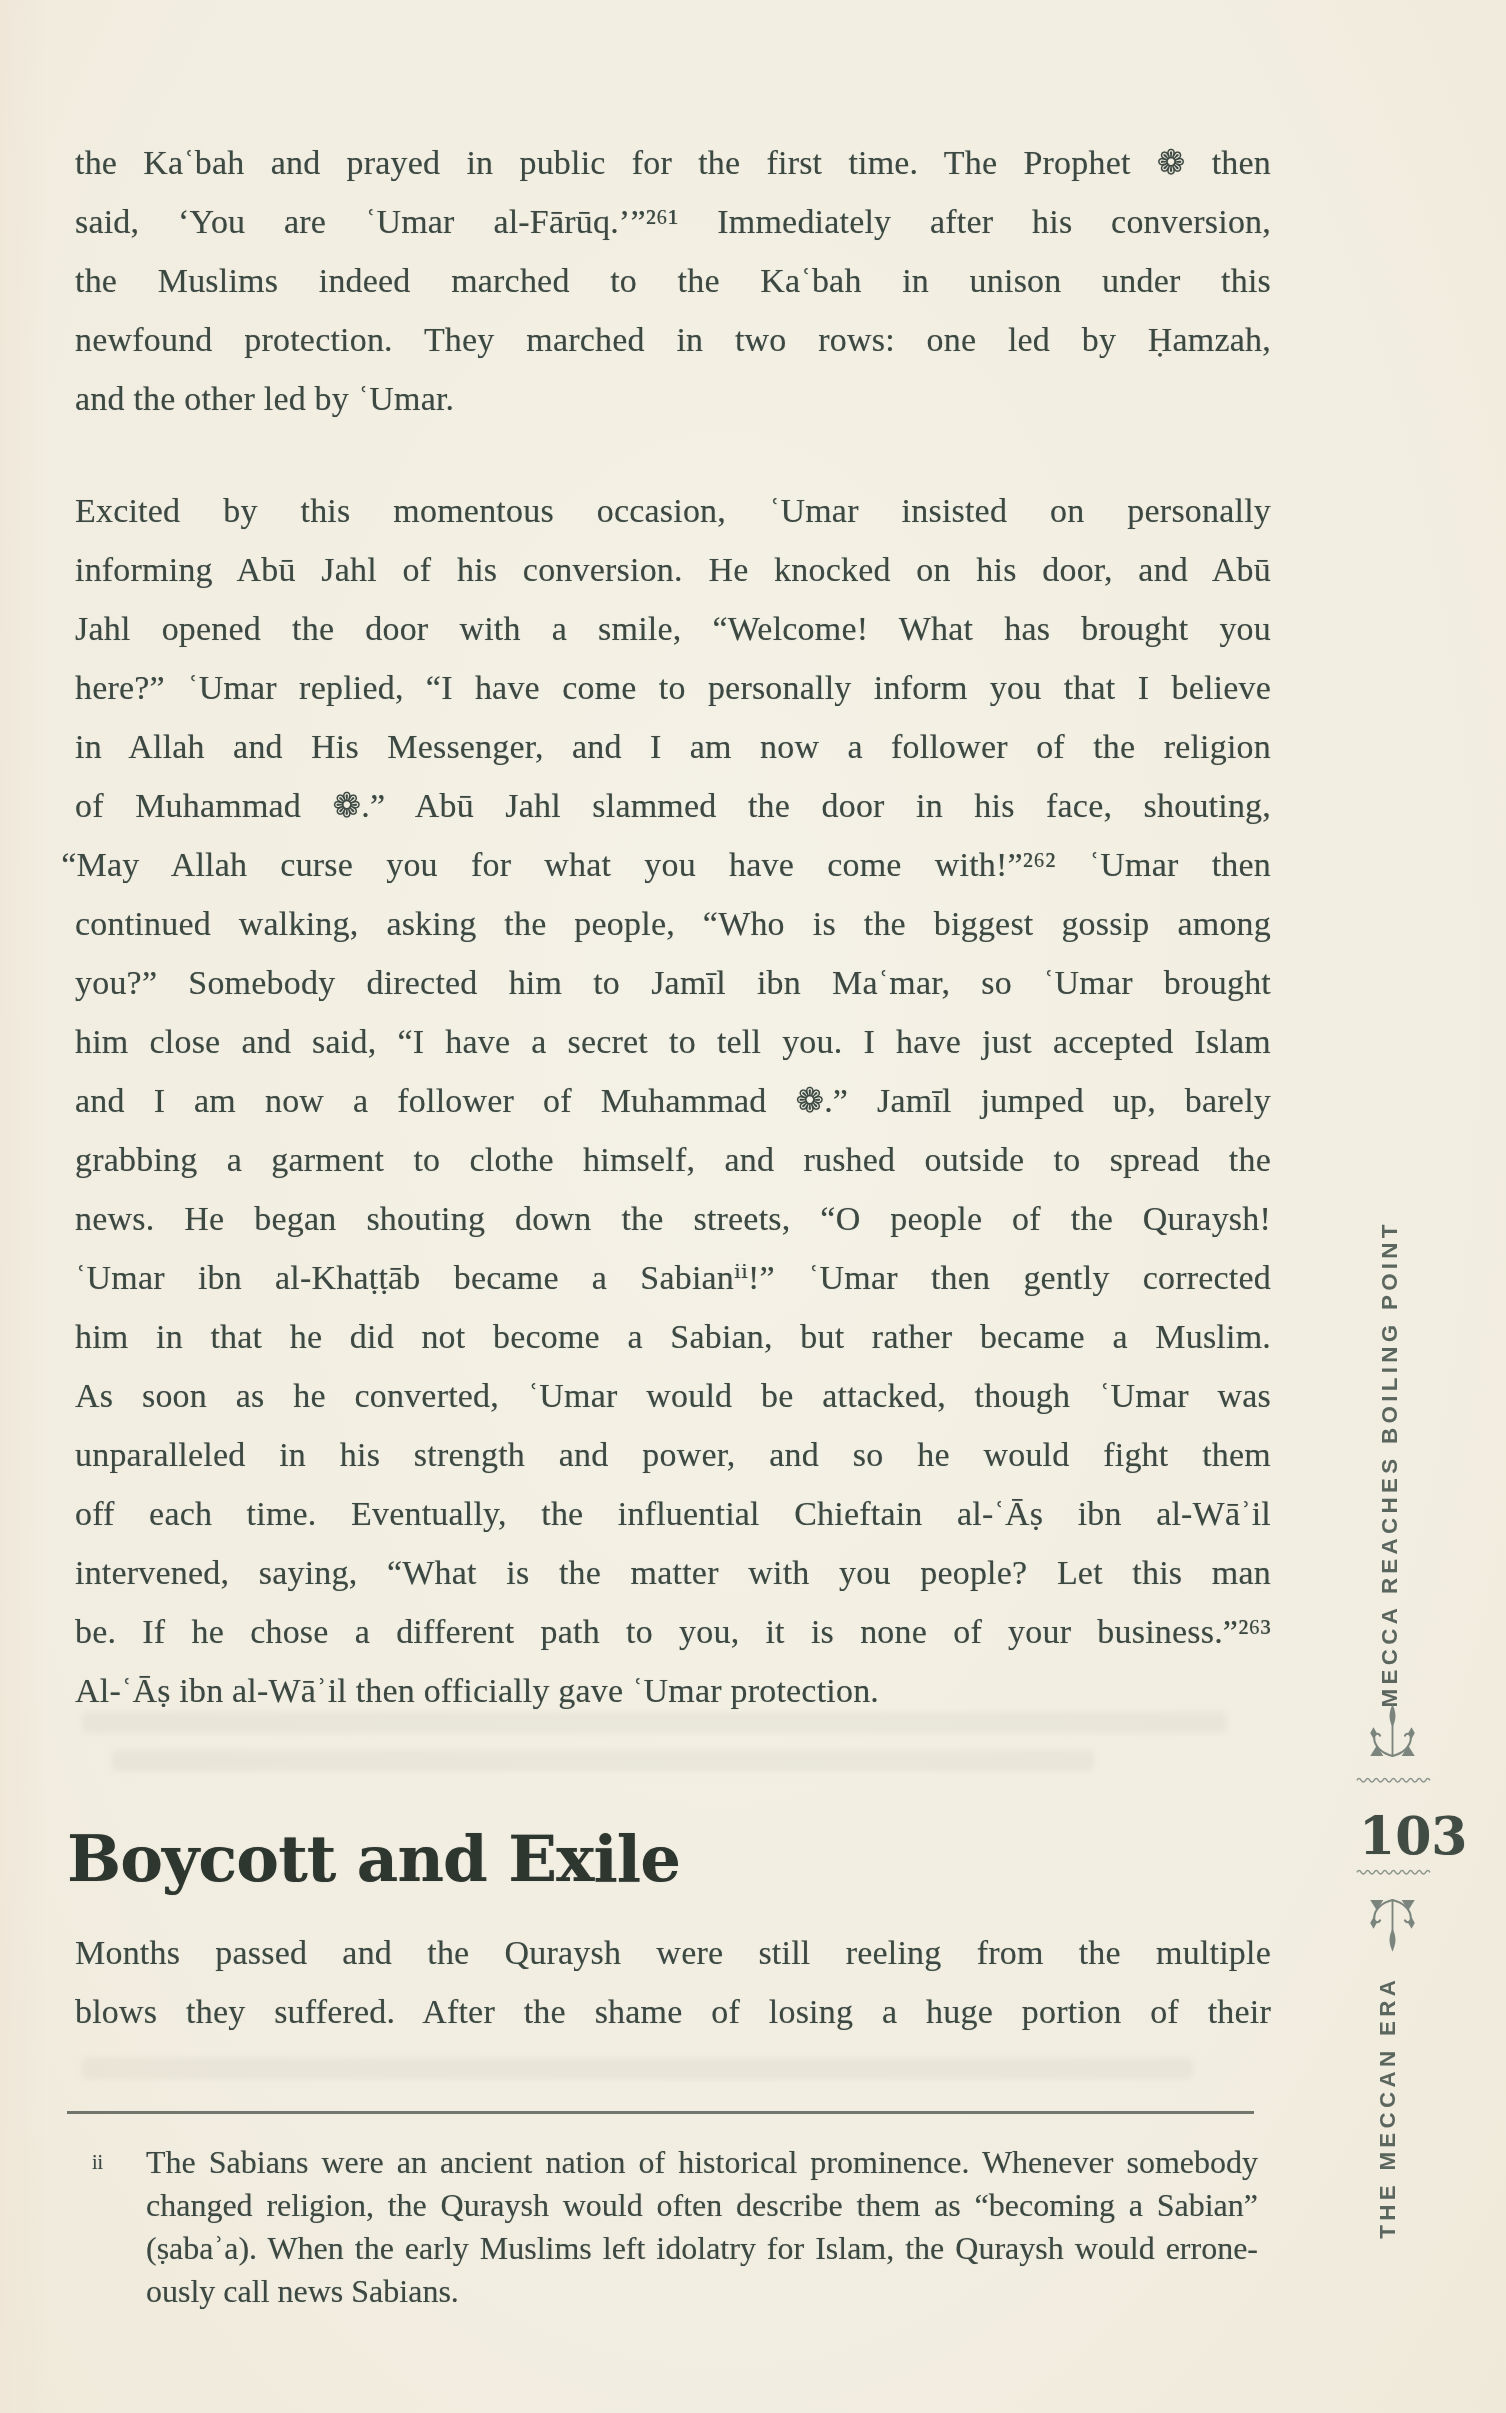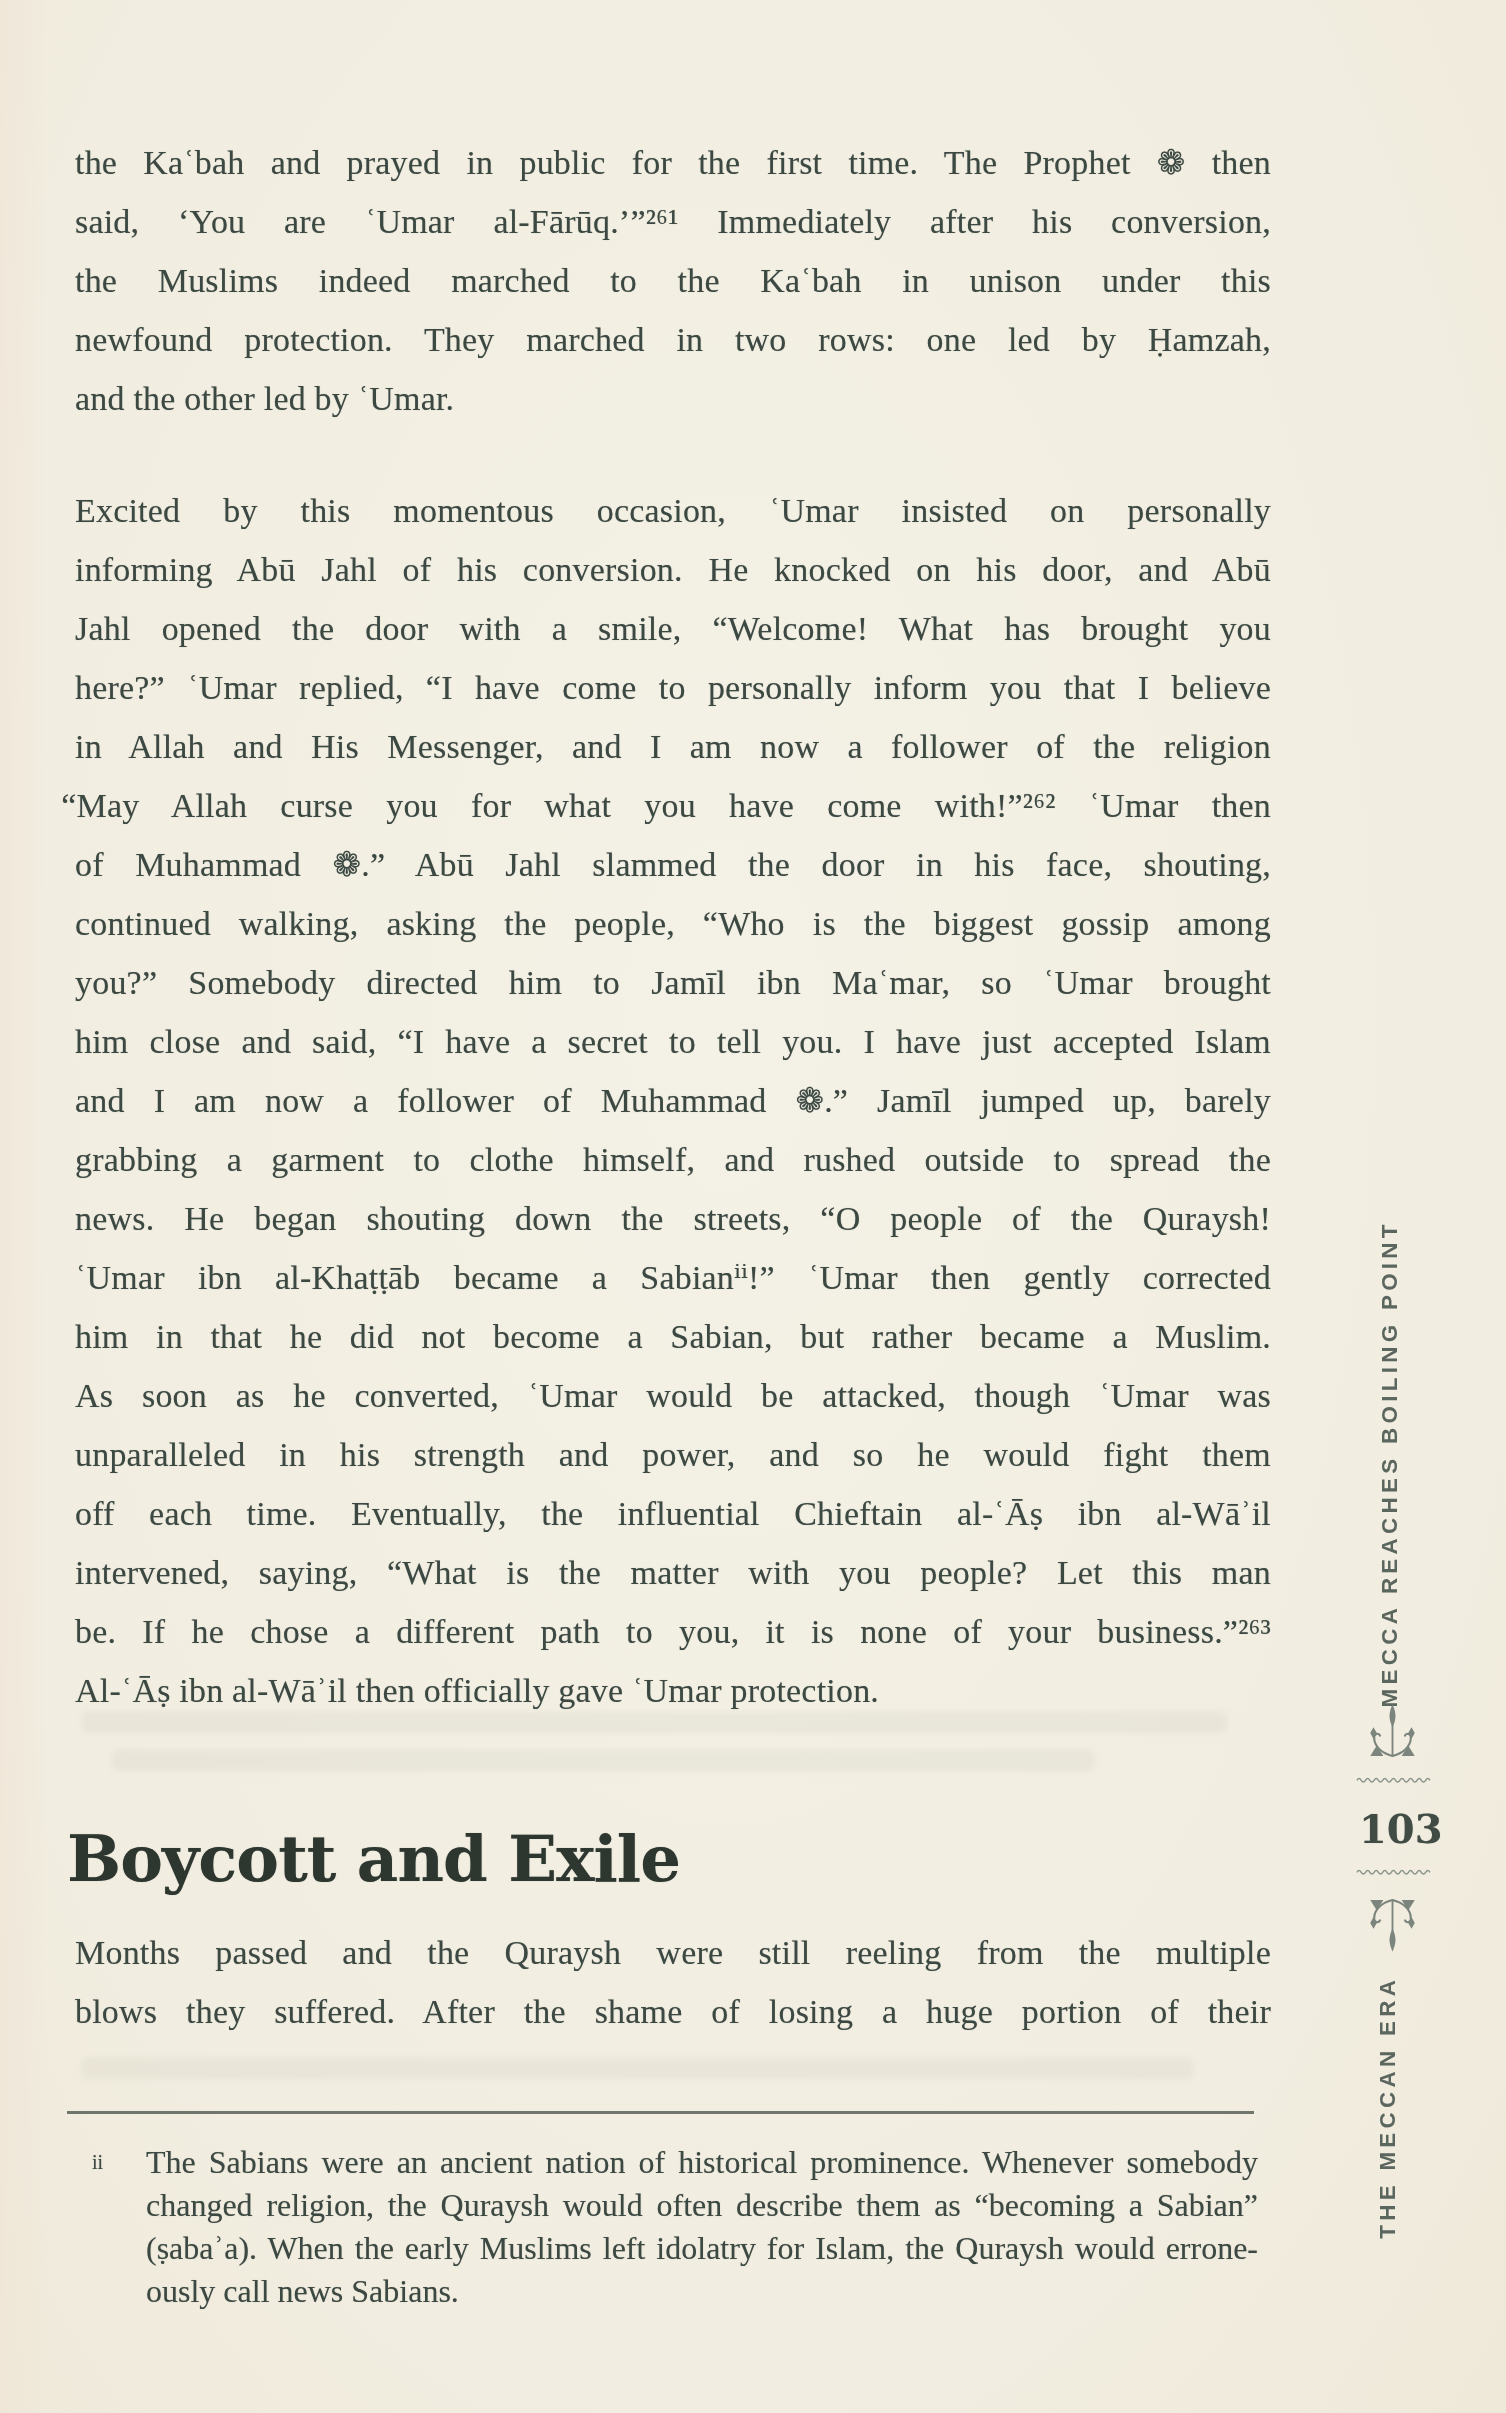--- a/index.html
+++ b/index.html
@@ -46,21 +46,21 @@
     position:absolute;
     font-family:"Liberation Sans","DejaVu Sans",sans-serif;
     font-weight:600;color:#5b665f;font-size:22.4px;line-height:27.6px;
     letter-spacing:4.3px;white-space:nowrap;text-align:center;
   }
   .chapter-head{left:1131px;top:1450px;width:517px;transform:rotate(-90deg);}
   .part-head{left:1263px;top:2100px;width:250px;transform:rotate(-90deg);}
   .page-number{
     position:absolute;left:1359px;top:1805px;width:69px;
     font-family:"DejaVu Serif","Liberation Serif",serif;
-    font-weight:700;font-size:40px;color:#414c45;text-align:center;
+    font-weight:700;font-size:52px;color:#414c45;text-align:center;
     text-shadow:0 0 0.9px rgba(65,76,69,.4);
   }
   .ornament{position:absolute;left:1365px;width:55px;height:74px;}
   .orn-up{top:1698px;}
   .orn-down{top:1884px;transform:scaleY(-1);}
   .squiggle{position:absolute;left:1355px;width:76px;height:8.6px;}
   .sq-top{top:1776px;}
   .sq-bottom{top:1868px;}
   .ghost{position:absolute;background:rgba(122,128,110,.07);filter:blur(3.4px);border-radius:5.2px;}
   .ghost-1{left:82px;top:1712px;width:1145px;height:20.7px;}
@@ -83,22 +83,22 @@
       <div class="bodyline">the Muslims indeed marched to the Kaʿbah in unison under this</div>
       <div class="bodyline">newfound protection. They marched in two rows: one led by Ḥamzah,</div>
       <div class="bodyline lastline">and the other led by ʿUmar.</div>
     </div>
   <div class="para para-2">
       <div class="bodyline">Excited by this momentous occasion, ʿUmar insisted on personally</div>
       <div class="bodyline">informing Abū Jahl of his conversion. He knocked on his door, and Abū</div>
       <div class="bodyline">Jahl opened the door with a smile, “Welcome! What has brought you</div>
       <div class="bodyline">here?” ʿUmar replied, “I have come to personally inform you that I believe</div>
       <div class="bodyline">in Allah and His Messenger, and I am now a follower of the religion</div>
+      <div class="bodyline">of Muhammad ❁.” Abū Jahl slammed the door in his face, shouting,</div>
       <div class="bodyline hang">“May Allah curse you for what you have come with!”²⁶² ʿUmar then</div>
-      <div class="bodyline">of Muhammad ❁.” Abū Jahl slammed the door in his face, shouting,</div>
       <div class="bodyline">continued walking, asking the people, “Who is the biggest gossip among</div>
       <div class="bodyline">you?” Somebody directed him to Jamīl ibn Maʿmar, so ʿUmar brought</div>
       <div class="bodyline">him close and said, “I have a secret to tell you. I have just accepted Islam</div>
       <div class="bodyline">and I am now a follower of Muhammad ❁.” Jamīl jumped up, barely</div>
       <div class="bodyline">grabbing a garment to clothe himself, and rushed outside to spread the</div>
       <div class="bodyline">news. He began shouting down the streets, “O people of the Quraysh!</div>
       <div class="bodyline">ʿUmar ibn al-Khaṭṭāb became a Sabianⁱⁱ!” ʿUmar then gently corrected</div>
       <div class="bodyline">him in that he did not become a Sabian, but rather became a Muslim.</div>
       <div class="bodyline">As soon as he converted, ʿUmar would be attacked, though ʿUmar was</div>
       <div class="bodyline">unparalleled in his strength and power, and so he would fight them</div>

